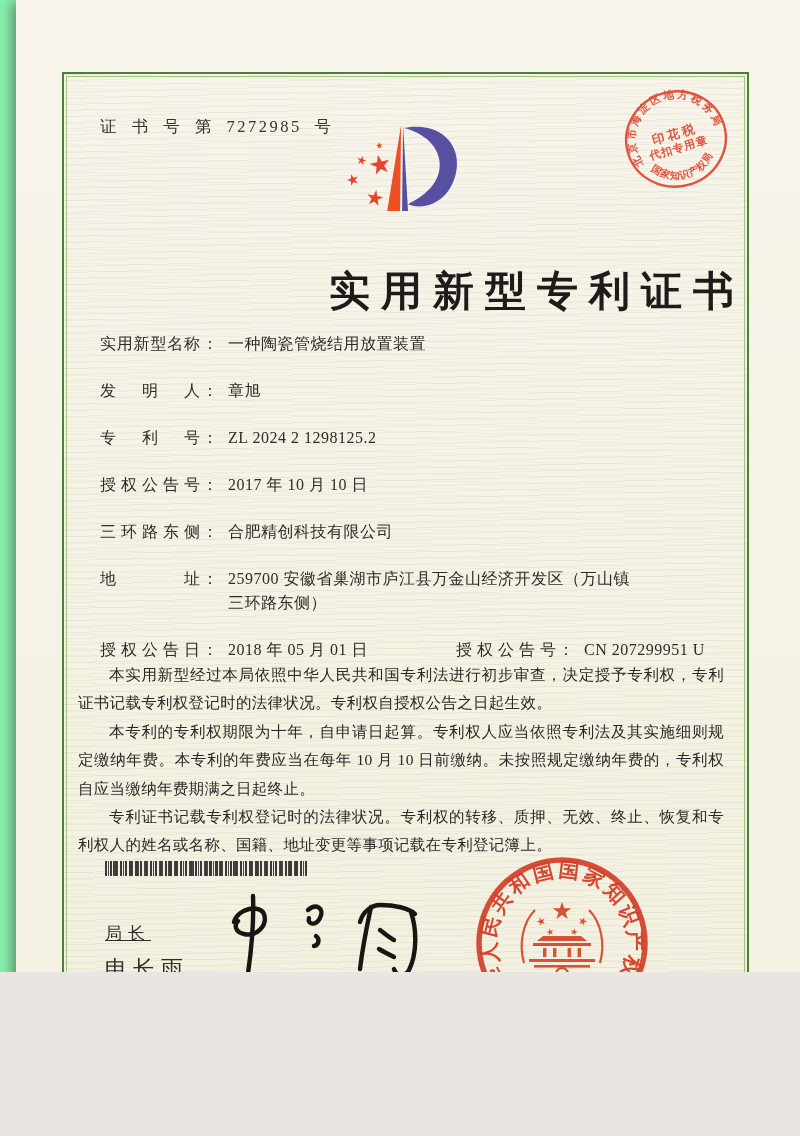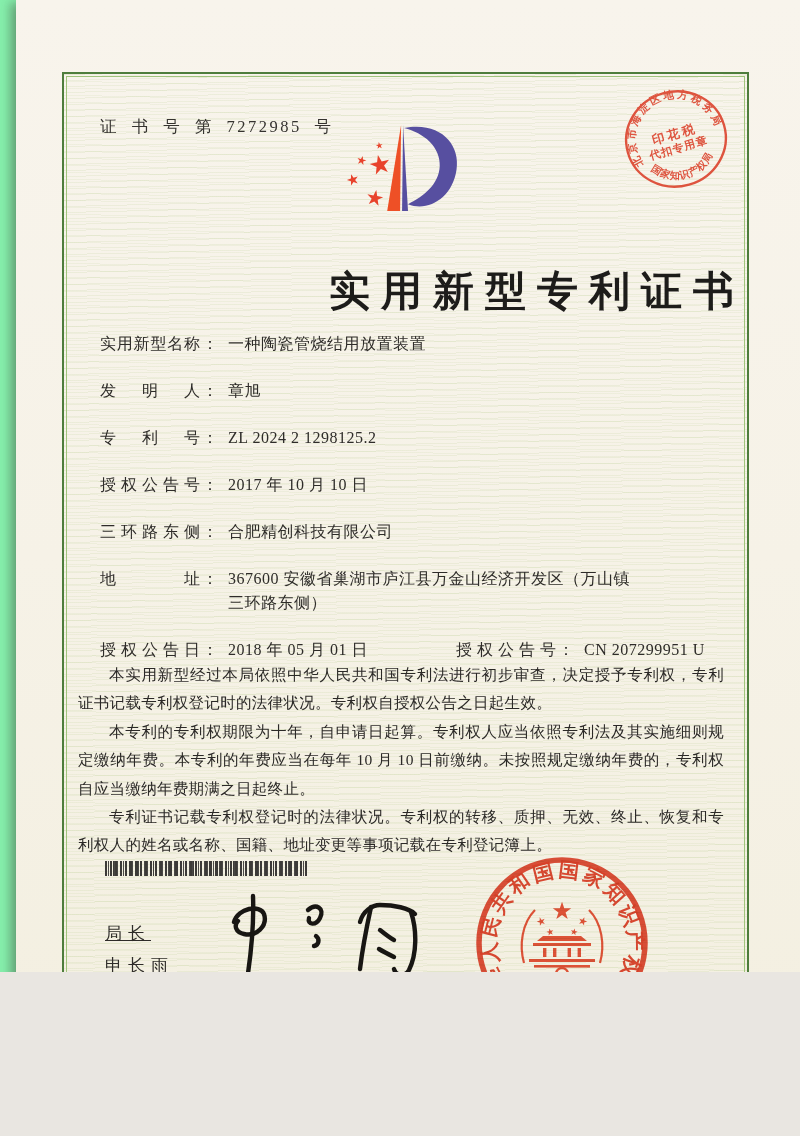--- a/index.html
+++ b/index.html
@@ -38,21 +38,21 @@
   .glabel{display:inline-block;width:100px;flex:0 0 100px;text-align:justify;text-align-last:justify;}
   .paras{position:absolute;left:62px;top:661px;width:646px;font-size:15.5px;line-height:28.4px;
     color:#2b2927;text-align:justify;}
   .paras p{margin:0;text-indent:2em;letter-spacing:.3px;}
   .barcode{position:absolute;left:89px;top:861px;width:203px;height:15px;
     background:
       repeating-linear-gradient(90deg,#3c3a38 0 2px,rgba(0,0,0,0) 2px 5px),
       repeating-linear-gradient(90deg,#3c3a38 0 1px,rgba(0,0,0,0) 1px 8px),
       repeating-linear-gradient(90deg,#4a4846 0 1px,rgba(0,0,0,0) 1px 3px);}
   .sig-title{position:absolute;left:89px;top:922px;font-size:17px;color:#2e2c29;letter-spacing:6px;text-decoration:underline;}
-  .sig-name{position:absolute;left:89px;top:954px;font-size:17px;color:#2e2c29;letter-spacing:6px;}
+  .sig-name{position:absolute;left:89px;top:954px;font-size:22px;color:#2e2c29;letter-spacing:6px;}
   .autograph{position:absolute;left:196px;top:892px;width:230px;height:95px;}
   .office-seal{position:absolute;left:456px;top:853px;width:180px;height:180px;mix-blend-mode:multiply;}
   .seal-date{position:absolute;left:480px;top:975px;font-size:17.5px;color:#1e1c1a;letter-spacing:1.5px;z-index:4;}
   .footer{position:absolute;left:46px;top:1002px;width:683px;text-align:center;font-size:14px;color:#3a3834;letter-spacing:2px;}
 </style>
 </head>
 <body>
 
 <div class="scan">
   <div class="cover-band"></div>
@@ -145,21 +145,21 @@
           <span class="fvalue">2017 年 10 月 10 日</span>
       </div>
       <div class="field-row">
         <span class="flabel">三环路东侧</span>
           <span class="fcolon">：</span>
           <span class="fvalue">合肥精创科技有限公司</span>
       </div>
       <div class="field-row">
         <span class="flabel">地址</span>
           <span class="fcolon">：</span>
-          <span class="fvalue">367600 安徽省巢湖市庐江县万金山经济开发区（万山镇
+          <span class="fvalue">259700 安徽省巢湖市庐江县万金山经济开发区（万山镇
 三环路东侧）</span>
       </div>
       <div class="grant-row">
         <div class="grant-left">
           <span class="glabel">授权公告日</span>
             <span class="fcolon">：</span>
             <span class="fvalue">2018 年 05 月 01 日</span>
         </div>
         <div class="grant-right">
           <span class="glabel">授权公告号</span>

